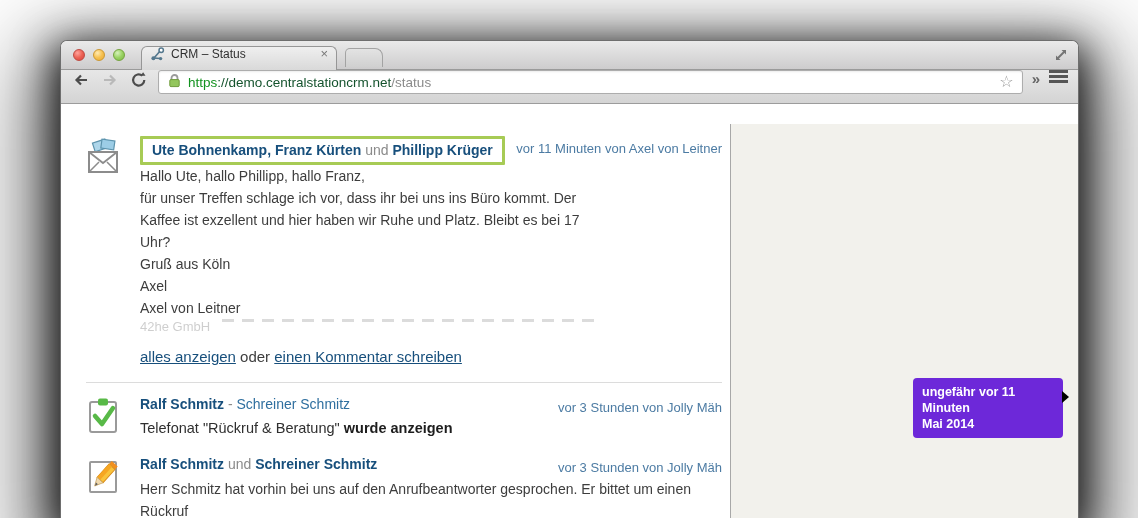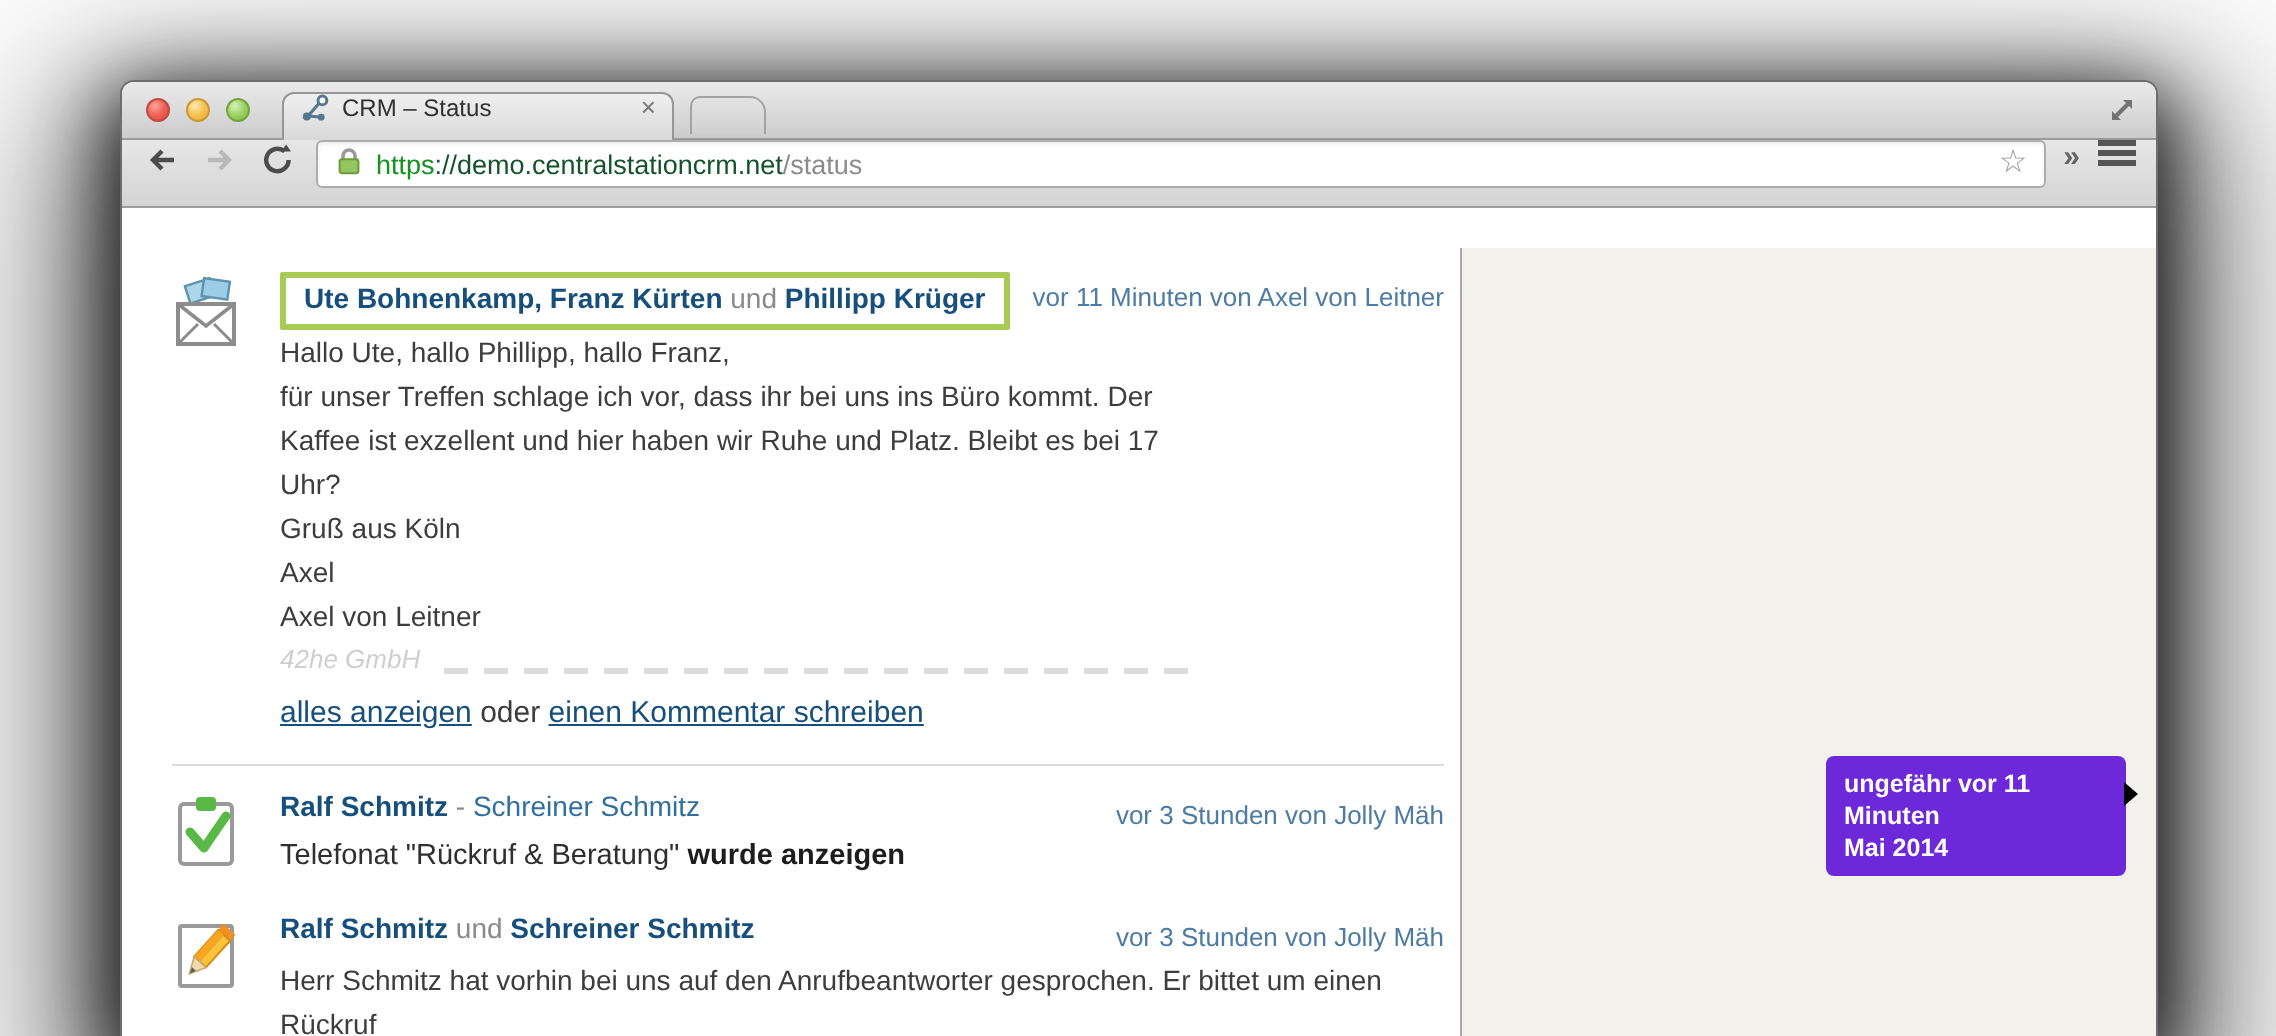--- a/index.html
+++ b/index.html
@@ -67,21 +67,21 @@
   .item-icon{flex:0 0 38px;width:38px;margin-right:16px;padding-top:2px;}
   .item-body{flex:1;min-width:0;}
   .head-row{display:flex;justify-content:space-between;align-items:flex-start;}
   .meta{font-size:13px;color:#4c7ba3;white-space:nowrap;padding-top:5px;margin-left:10px;}
   .hl-box{border:3px solid #a7cb55;background:#fff;padding:2px 9px 3px;display:inline-block;border-radius:1px;}
   .name{font-weight:bold;color:#174f7c;font-size:14px;}
   .name-link{color:#2f6f9f;font-size:14px;}
   .sep-text{color:#8a8a8a;font-size:14px;}
   .subject{font-size:15px;color:#7ea3c0;margin:6px 0 4px;}
   .body-text div{font-size:14px;color:#3d3d3d;line-height:22px;}
-  .faded-row{display:flex;align-items:flex-end;height:18px;opacity:.26;font-style:italic;}
+  .faded-row{display:flex;align-items:flex-start;height:18px;opacity:.26;}
   .faded-text{font-size:13px;color:#444;white-space:nowrap;}
   .faded-dashes{flex:1;margin:0 128px 0 12px;height:3px;background:repeating-linear-gradient(90deg,#777 0 12px,transparent 12px 20px);}
   .actions{margin-top:11px;font-size:15px;}
   .link{color:#174f7c;text-decoration:underline;cursor:pointer;}
   .or{color:#3d3d3d;}
   .separator{border-top:1px solid #dcdcdc;margin:17px 8px 0 25px;}
   .task-line{font-size:14.5px;color:#2f2f2f;margin-top:5px;}
   .task-line .bold{font-weight:bold;color:#1d1d1d;}
   
   .tooltip{

